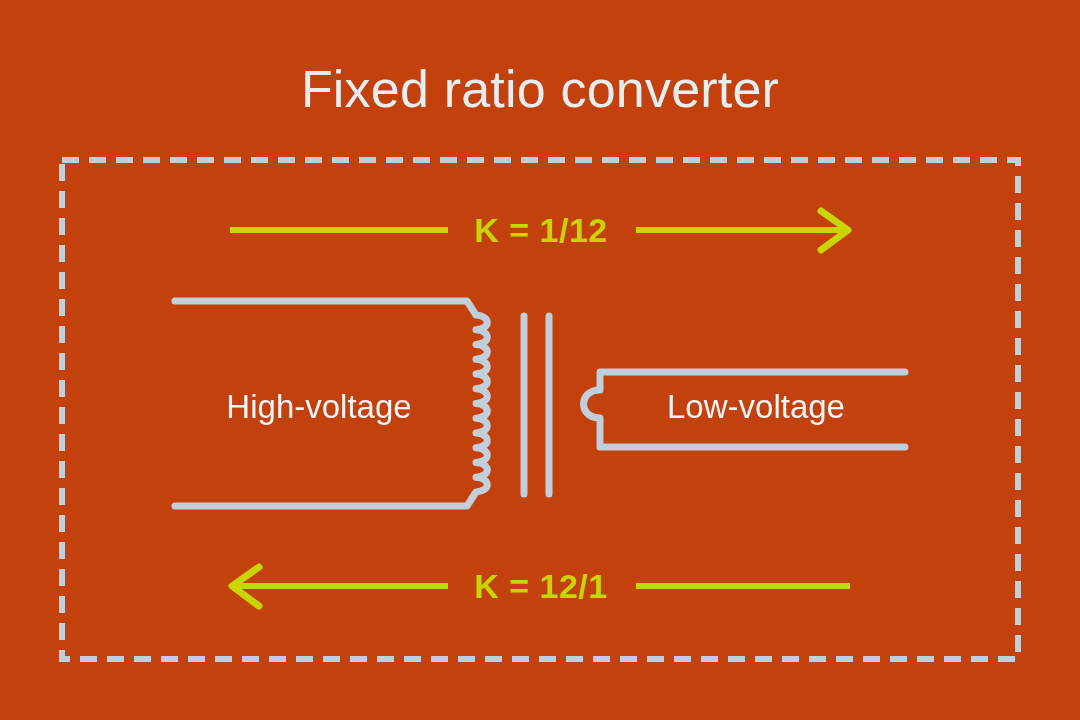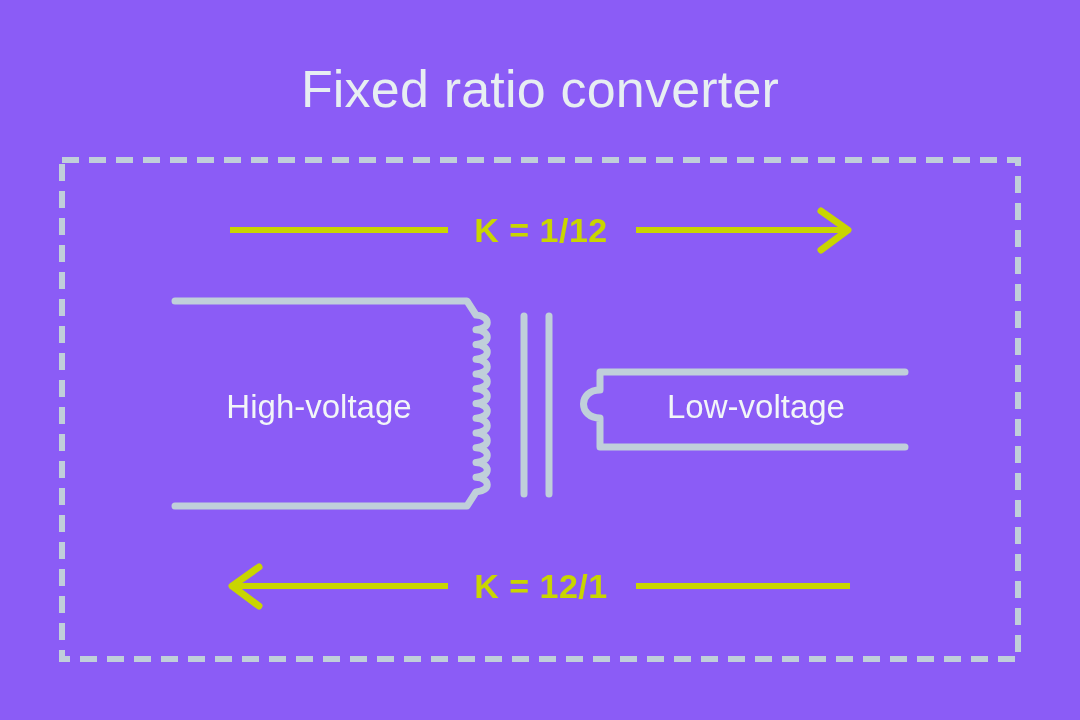--- a/index.html
+++ b/index.html
@@ -73,21 +73,21 @@
     fill: none;
     stroke: #c0cfda;
     stroke-width: 6;
     stroke-dasharray: 17 10;
     stroke-linecap: butt;
   }
 </style>
 </head>
 <body>
 
-<div id="stage" style="background: #8b5cf6;">
+<div id="stage" style="background: #c2410c;">
   <svg id="diagram-svg" viewBox="0 0 1080 720" xmlns="http://www.w3.org/2000/svg">
 
     <text class="title-text" x="540" y="107" text-anchor="middle">Fixed ratio converter</text>
 
     <rect class="dashed-frame" id="frame-rect" x="62" y="160" width="956" height="499"></rect>
 
     <g>
       <line class="arrow-line" id="fwd-line-left" x1="230" y1="230" x2="448" y2="230"></line>
       <text class="ratio-text" id="fwd-label" x="541" y="242" text-anchor="middle">K = 1/12</text>
       <line class="arrow-line" id="fwd-line-right" x1="636" y1="230" x2="845" y2="230"></line>

